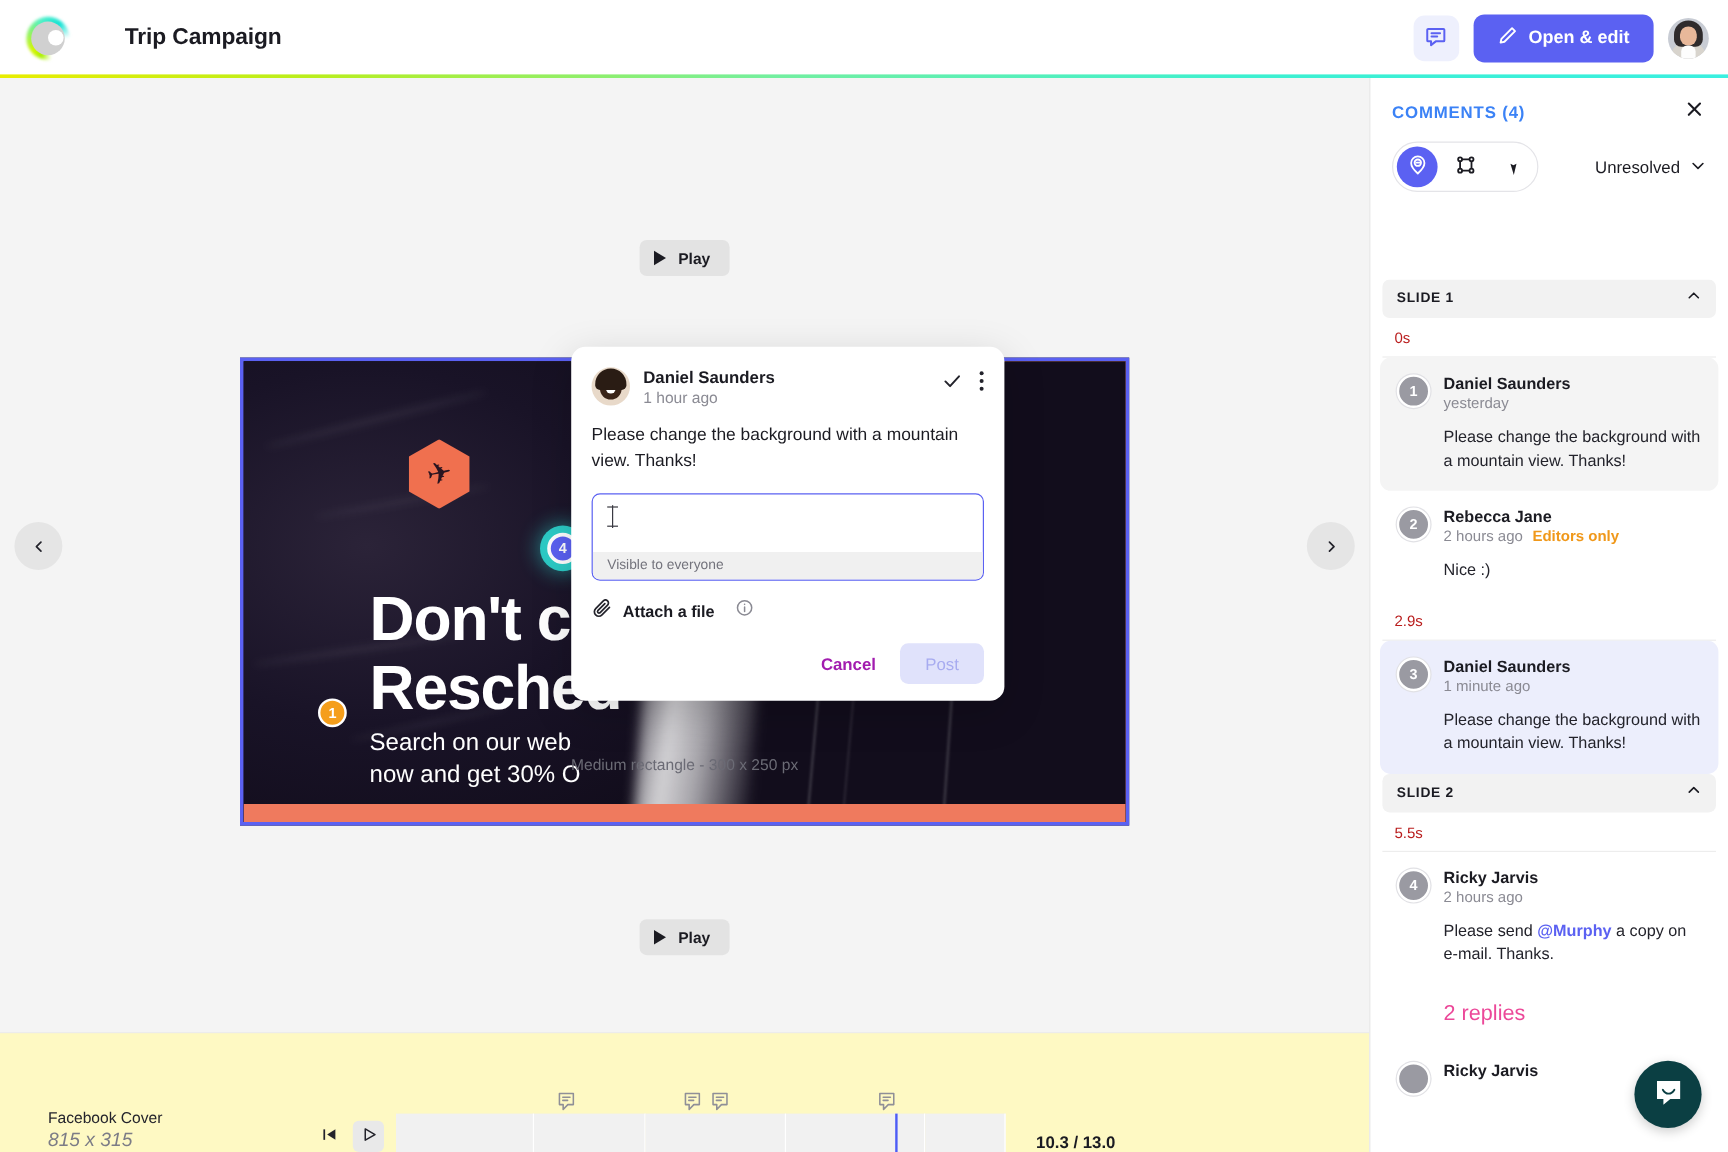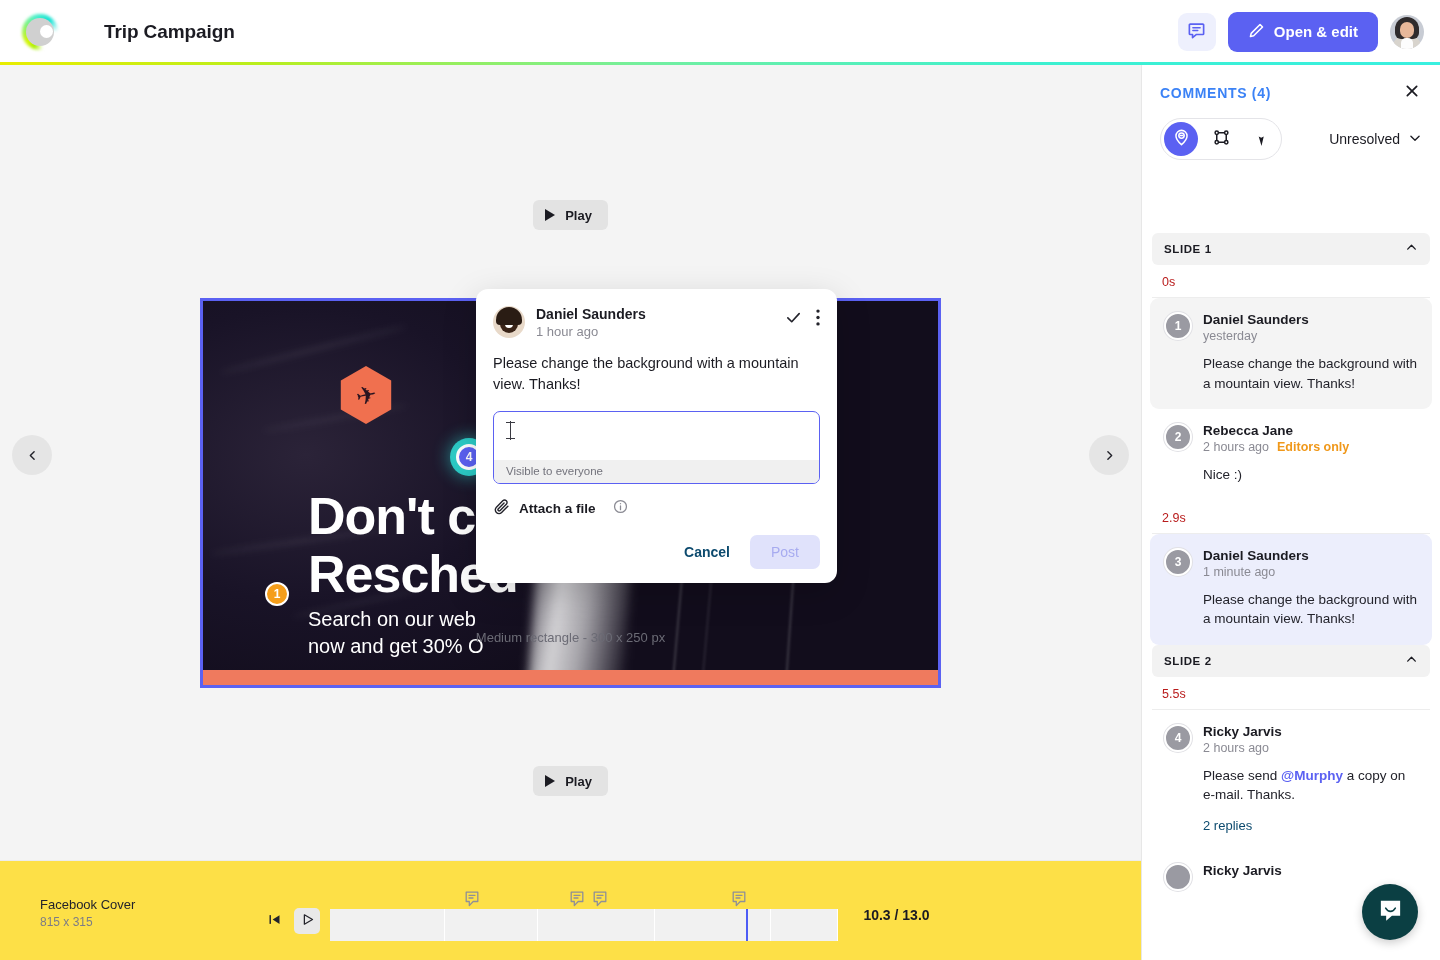--- a/index.html
+++ b/index.html
@@ -126,26 +126,26 @@
   
   .nav-arrow {
     position: absolute; width: 40px; height: 40px; border-radius: 50%;
     background: rgba(0,0,0,.06); display: flex; align-items: center; justify-content: center;
     cursor: pointer; border: none;
   }
   .nav-arrow svg { display: block; }
 
   
   .bottombar {
-    position: absolute; left: 0; top: 860px; width: 1141px; height: 100px; background: #fde047;
-    border-top: 1px solid #ececec; display: flex; align-items: flex-start; padding-top: 16px;
+    position: absolute; left: 0; top: 860px; width: 1141px; height: 100px; background: #fef9c3;
+    border-top: 1px solid #ececec; display: flex; align-items: flex-end; padding-top: 16px;
   }
   .fmt { margin-left: 40px; margin-top: 20px; }
   .fmt-name { font-size: 13px; color: #23232b; font-weight: 500; }
-  .fmt-dims { font-size: 12px; color: #7c7c86; margin-top: 3px; }
+  .fmt-dims { font-size: 16px; color: #7c7c86; margin-top: 3px; font-style: italic; }
   .transport { display: flex; align-items: center; gap: 8px; margin-left: 127px; margin-top: 31px; }
   .tbtn { width: 24px; height: 24px; display: flex; align-items: center; justify-content: center; border: none; background: none; cursor: pointer; }
   .tbtn.active { background: #e9e9e9; border-radius: 5px; width: 26px; height: 26px; }
   .timeline-area { position: relative; margin-left: 10px; margin-top: 14px; }
   .markers { position: relative; height: 18px; width: 508px; }
   .marker { position: absolute; top: 0; cursor: pointer; }
   .track { display: flex; width: 508px; height: 32px; }
   .seg { height: 32px; background: #f1f1f1; border-right: 1px solid #ffffff; }
   .playhead { position: absolute; top: 18px; width: 2px; height: 32px; background: #4d5cf5; }
   .time { margin-left: 25px; margin-top: 30px; font-size: 14px; font-weight: bold; color: #1b1b22; }
@@ -175,21 +175,21 @@
   .caret-i {
     position: absolute; left: 12px; top: 10px; width: 9px; height: 17px;
     border-top: 1.6px solid #3a3a42; border-bottom: 1.6px solid #3a3a42;
   }
   .caret-i::after { content: ""; position: absolute; left: 3.7px; top: -1.6px; width: 1.6px; height: 18.6px; background: #3a3a42; }
   .composer-foot { background: #f0f0f0; padding: 5px 12px 6px; font-size: 11.5px; color: #73737c; }
   .attach-row { display: flex; align-items: center; gap: 9px; margin-top: 14px; }
   .attach-label { font-size: 13.5px; font-weight: bold; color: #1b1b22; }
   .pop-foot { display: flex; align-items: center; justify-content: flex-end; gap: 6px; margin-top: 16px; }
   .btn-cancel {
-    background: none; border: none; font-size: 14px; font-weight: bold; color: #0c4a6e;
+    background: none; border: none; font-size: 14px; font-weight: bold; color: #a21caf;
     padding: 9px 14px; cursor: pointer; font-family: inherit;
   }
   .btn-post {
     background: #e0e2fb; border: none; border-radius: 7px; font-size: 14px; font-weight: normal;
     color: #a7abf0; padding: 9px 21px; cursor: default; font-family: inherit;
   }
 
   
   .panel {
     position: absolute; right: 0; top: 65px; width: 299px; height: 895px;
@@ -228,21 +228,21 @@
     width: 28px; height: 28px; border-radius: 50%; background: #9a9aa2; color: #fff;
     display: flex; align-items: center; justify-content: center; font-size: 12px; font-weight: bold;
     flex: none; border: 2px solid #ffffff; box-shadow: 0 0 0 1px #e1e1e5;
   }
   .cmt-main { margin-left: 11px; flex: 1; min-width: 0; }
   .cmt-name { font-size: 13.5px; font-weight: bold; color: #1b1b22; }
   .cmt-sub { font-size: 12.5px; color: #8a8a93; margin-top: 2px; display: flex; gap: 8px; align-items: center; }
   .cmt-badge-editors { color: #f0981a; font-weight: bold; }
   .cmt-text { font-size: 13.5px; color: #23232b; line-height: 1.45; margin-top: 11px; }
   .mention { color: #5b61f2; font-weight: bold; }
-  .replies { font-size: 13px; color: #0c4a6e; margin-top: 13px; cursor: pointer; }
+  .replies { font-size: 18px; color: #ec4899; margin-top: 29px; cursor: pointer; }
 
   
   .intercom {
     position: absolute; right: 22px; bottom: 20px; width: 56px; height: 56px; border-radius: 50%;
     background: #0b3f43; display: flex; align-items: center; justify-content: center; cursor: pointer;
     border: none; z-index: 60; box-shadow: 0 3px 10px rgba(0,0,0,.2);
   }
 </style>
 </head>
 <body>

